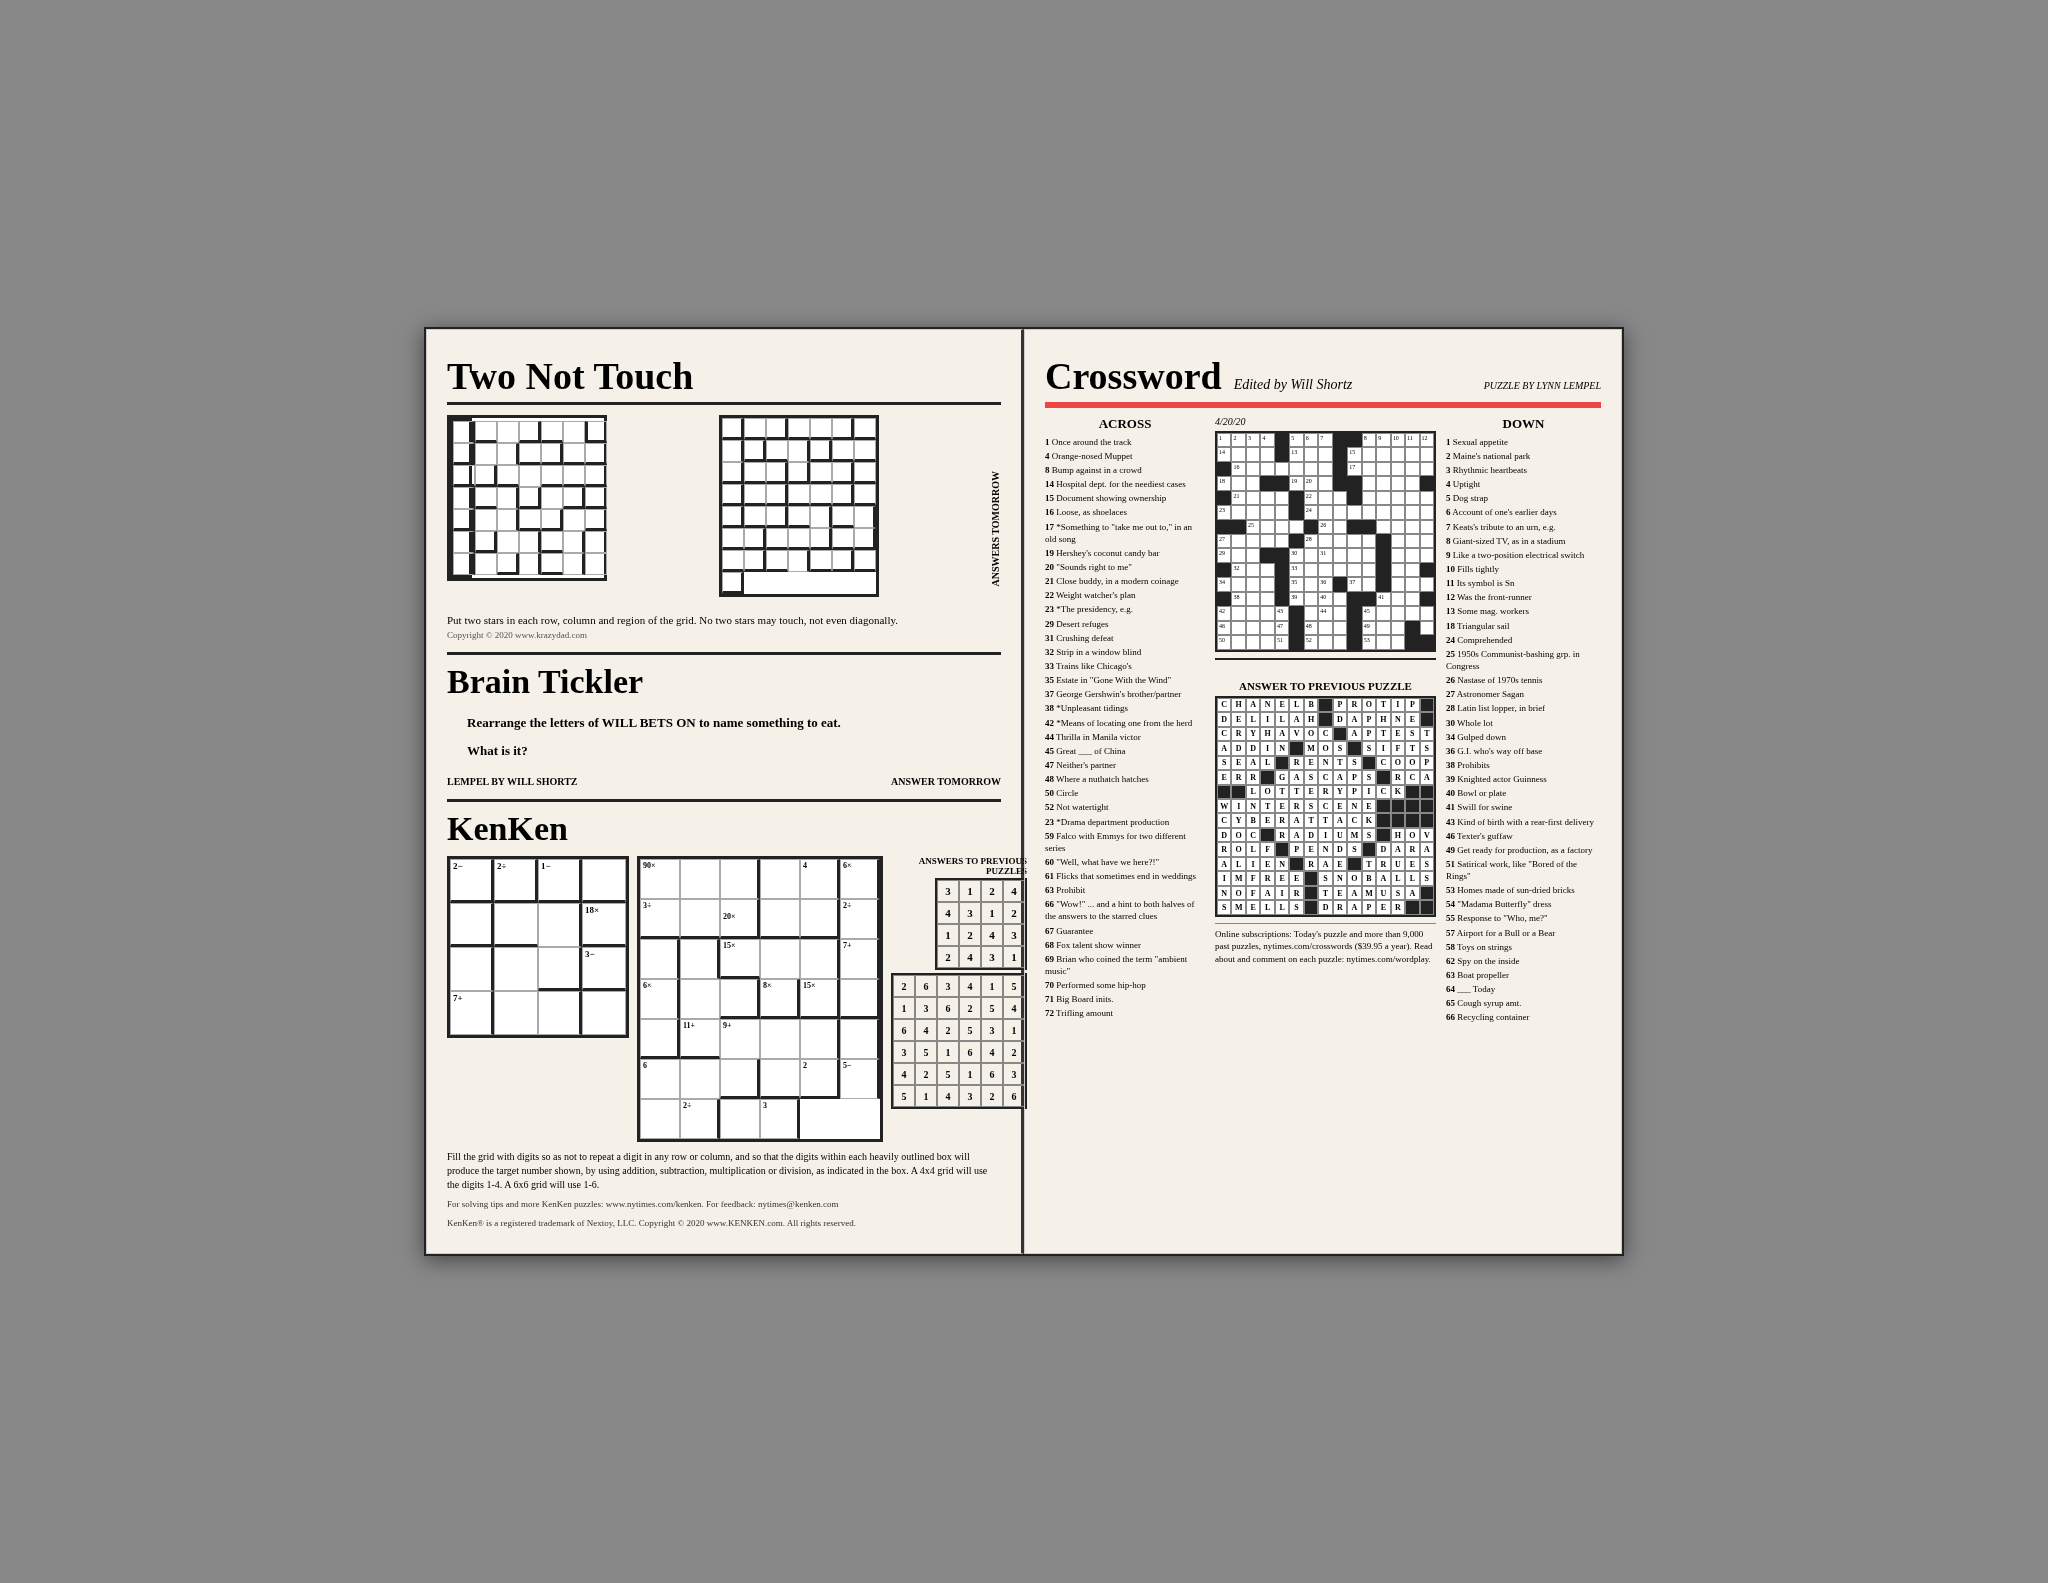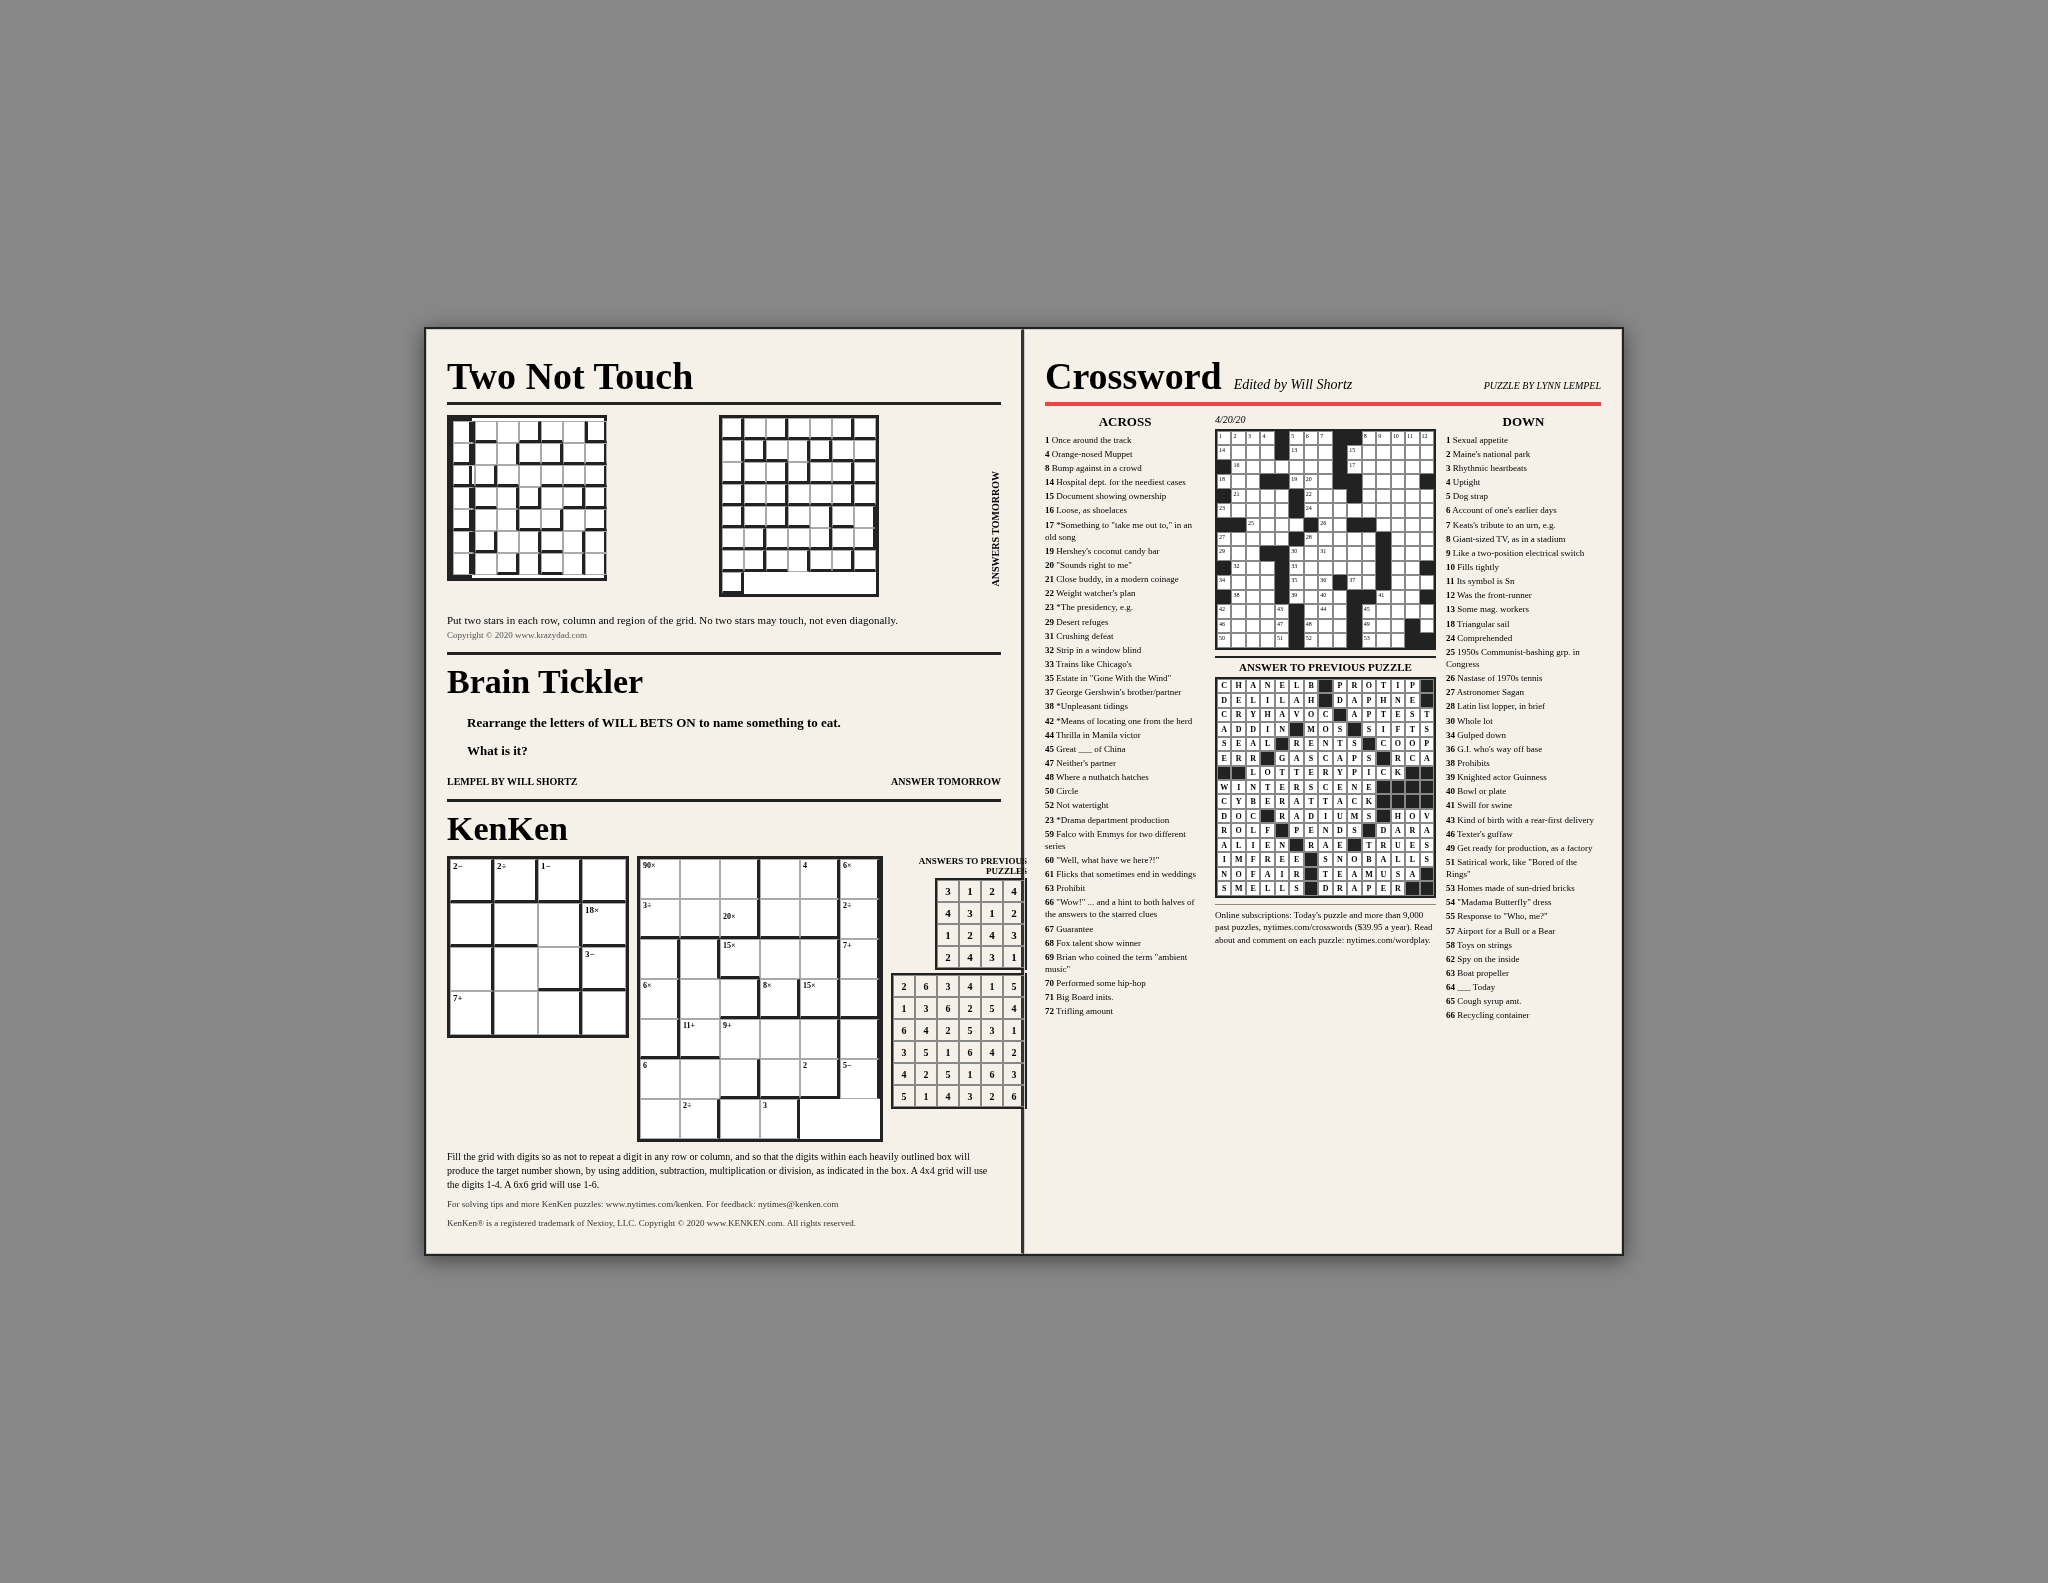--- a/index.html
+++ b/index.html
@@ -86,21 +86,21 @@
 
     
     .right-page {
       display: flex;
       flex-direction: column;
     }
     .cw-header {
       display: flex;
       align-items: baseline;
       gap: 12px;
-      border-bottom: 4px solid #ef4444;
+      border-bottom: 6px solid #ef4444;
       padding-bottom: 4px;
       margin-bottom: 8px;
     }
     .cw-title {
       font-size: 38px;
       font-weight: 900;
     }
     .cw-editor {
       font-size: 14px;
       font-style: italic;
@@ -171,21 +171,21 @@
     .cw-right-clues {
       width: 155px;
       flex-shrink: 0;
     }
     .answer-prev-title {
       font-size: 11px;
       font-weight: 900;
       text-align: center;
       margin-bottom: 4px;
       border-top: 2px solid #222;
-      padding-top: 3px;
+      padding-top: 20px;
     }
     .answer-grid-display {
       display: grid;
       grid-template-columns: repeat(15, 1fr);
       border: 2px solid #222;
     }
     .ag-cell {
       aspect-ratio: 1;
       border: 1px solid #888;
       background: white;

